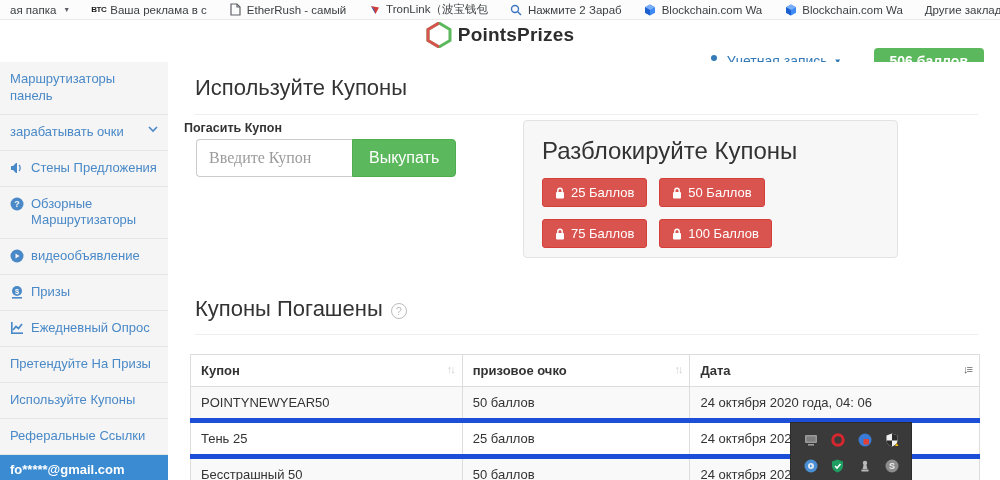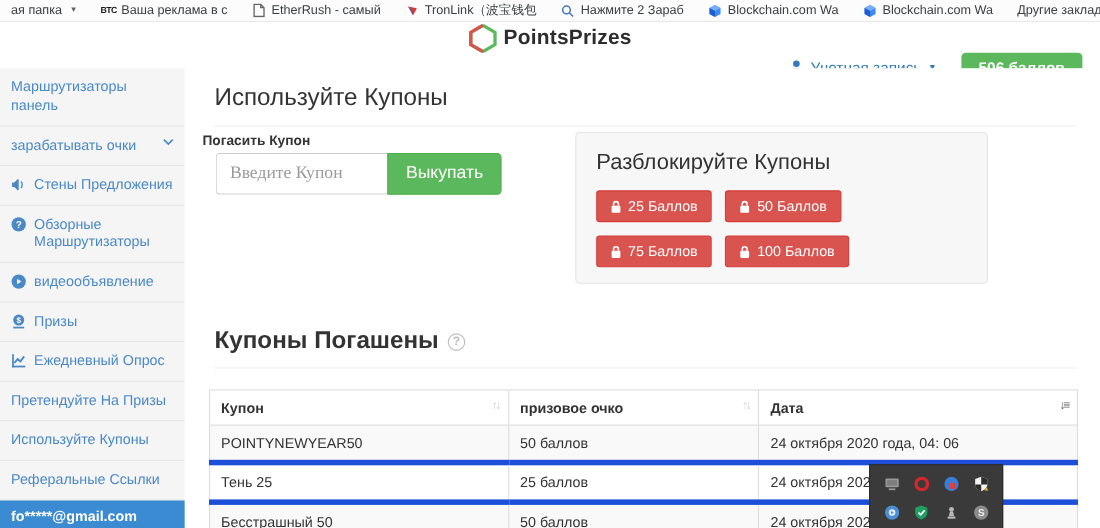--- a/index.html
+++ b/index.html
@@ -22,21 +22,21 @@
   .bm-icon { width:13px; height:13px; display:inline-flex; align-items:center; justify-content:center; flex:0 0 auto; }
   .btc-glyph { font-size:8px; font-weight:bold; color:#1a1a1a; letter-spacing:-0.5px; }
   .other-bm { margin-left:auto; display:flex; align-items:center; gap:4px; }
   
   .site-header {
     position:absolute; top:22px; left:0; width:1000px; height:40px;
     background:#fff; display:flex; align-items:center; padding:0 10px;flex-direction:column;
   }
   .brand { display:flex; align-items:center; gap:6px; }
   .brand-text { font-size:19px; font-weight:bold; color:#2d2d2d; letter-spacing:0.2px; }
-  .header-right { margin-left:auto; display:flex; align-items:center; gap:22px; padding-right:6px; }
+  .header-right { margin-left:auto; display:flex; align-items:center; gap:32px; padding-right:6px; }
   .account-link { display:flex; align-items:center; gap:6px; color:#337ab7; font-size:14px; cursor:pointer; }
   .account-link .caret { font-size:8px; }
   .points-badge {
     background:#5cb85c; color:#fff; font-weight:bold; font-size:14px;
     padding:5px 16px; border-radius:4px; cursor:pointer;
   }
   
   .sidebar {
     position:absolute; top:62px; left:0; width:168px; height:418px;
     background:#f5f5f5; font-size:13px;
@@ -72,31 +72,31 @@
   .redeem-btn {
     height:38px; padding:0 16px; background:#5cb85c; border:1px solid #4cae4c;
     border-radius:0 4px 4px 0; color:#fff; font-size:16px; cursor:pointer;
     font-family:"Liberation Sans", sans-serif;
   }
   .unlock-panel {
     position:absolute; top:58px; left:355px; width:375px; height:138px;
     background:#f7f7f7; border:1px solid #e3e3e3; border-radius:4px;
     padding:16px 18px;
   }
-  .unlock-title { font-size:20px; font-weight:normal; color:#333; }
+  .unlock-title { font-size:24px; font-weight:normal; color:#333; }
   .unlock-buttons { display:flex; flex-wrap:wrap; gap:12px; margin-top:13px; max-width:320px; }
   .lock-btn {
     display:inline-flex; align-items:center; gap:6px;
     background:#d9534f; border:1px solid #d43f3a; color:#fff;
     font-size:13px; padding:6px 12px; border-radius:3px; cursor:pointer;
     font-family:"Liberation Sans", sans-serif;
   }
   .redeemed-title {
     position:absolute; top:234px; left:27px; right:22px;
-    font-size:22px; font-weight:bold; color:#333;
+    font-size:22px; font-weight:normal; color:#333;
     padding-bottom:12px; border-bottom:1px solid #eee;
     display:flex; align-items:center; gap:8px;
   }
   .help-circle {
     width:16px; height:16px; border:1px solid #bdbdbd; border-radius:50%;
     color:#bdbdbd; font-size:11px; display:inline-flex; align-items:center;
     justify-content:center; margin-top:3px;
   }
   .coupon-table {
     position:absolute; top:292px; left:22px; width:790px;

